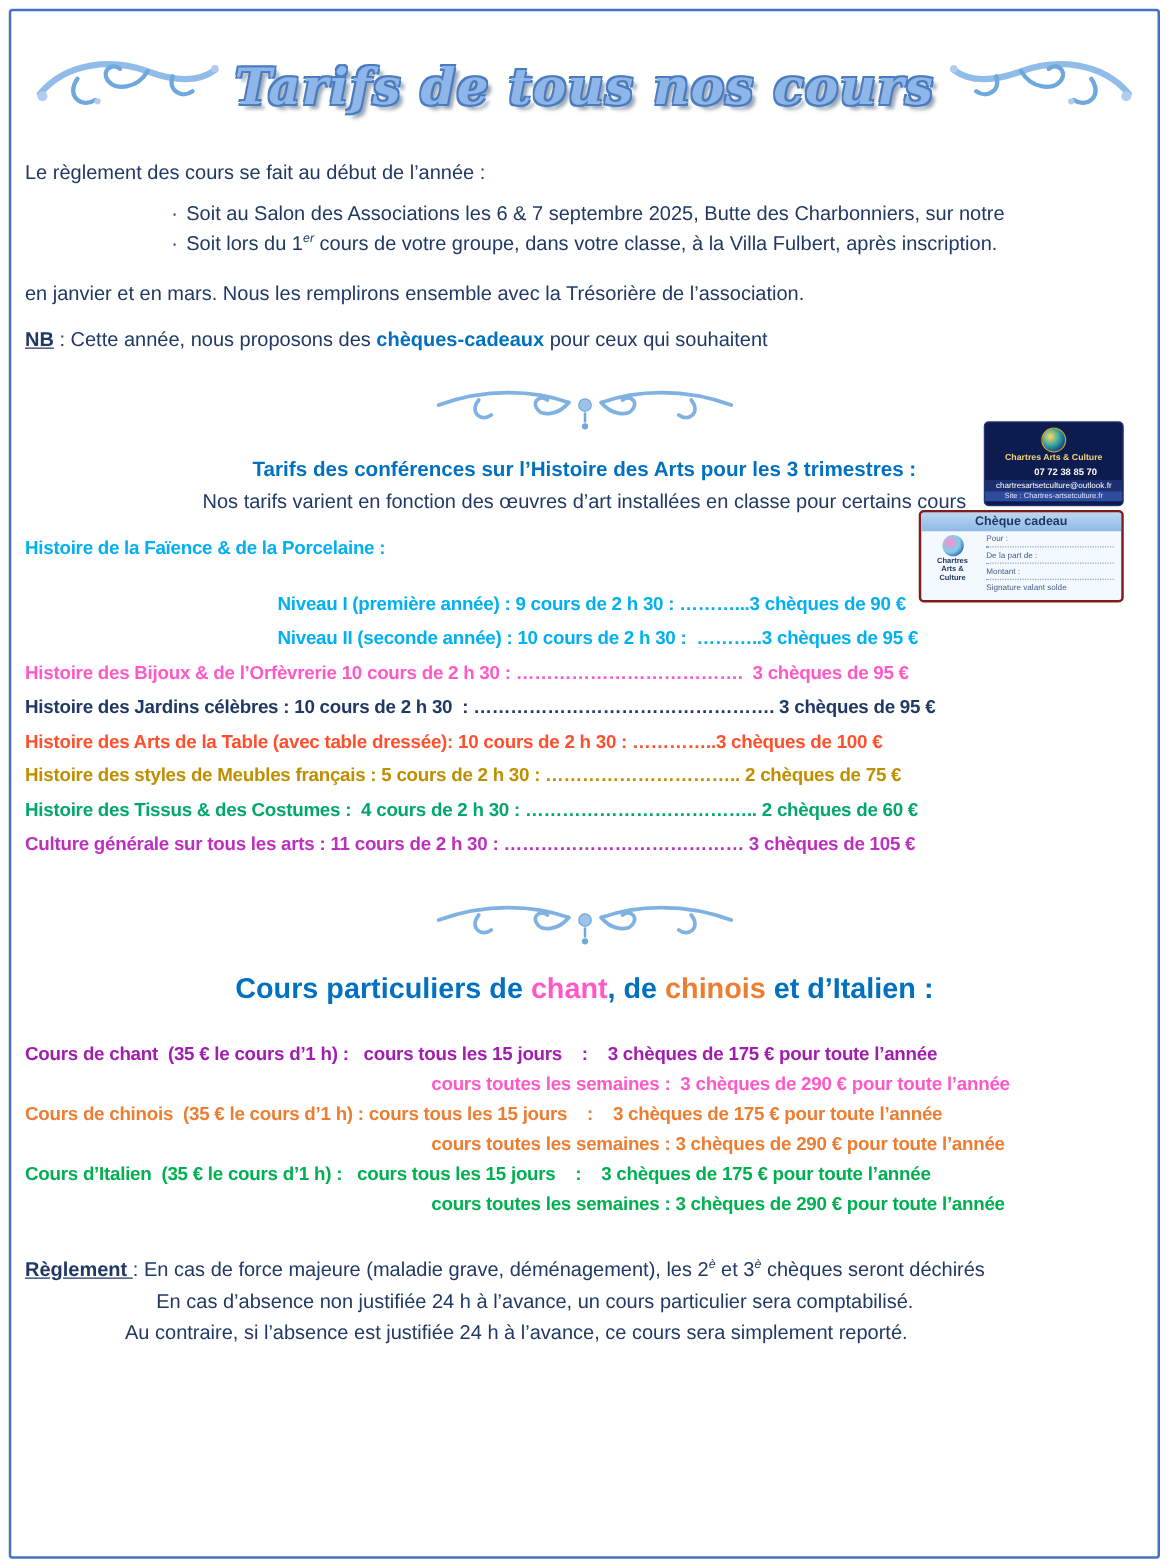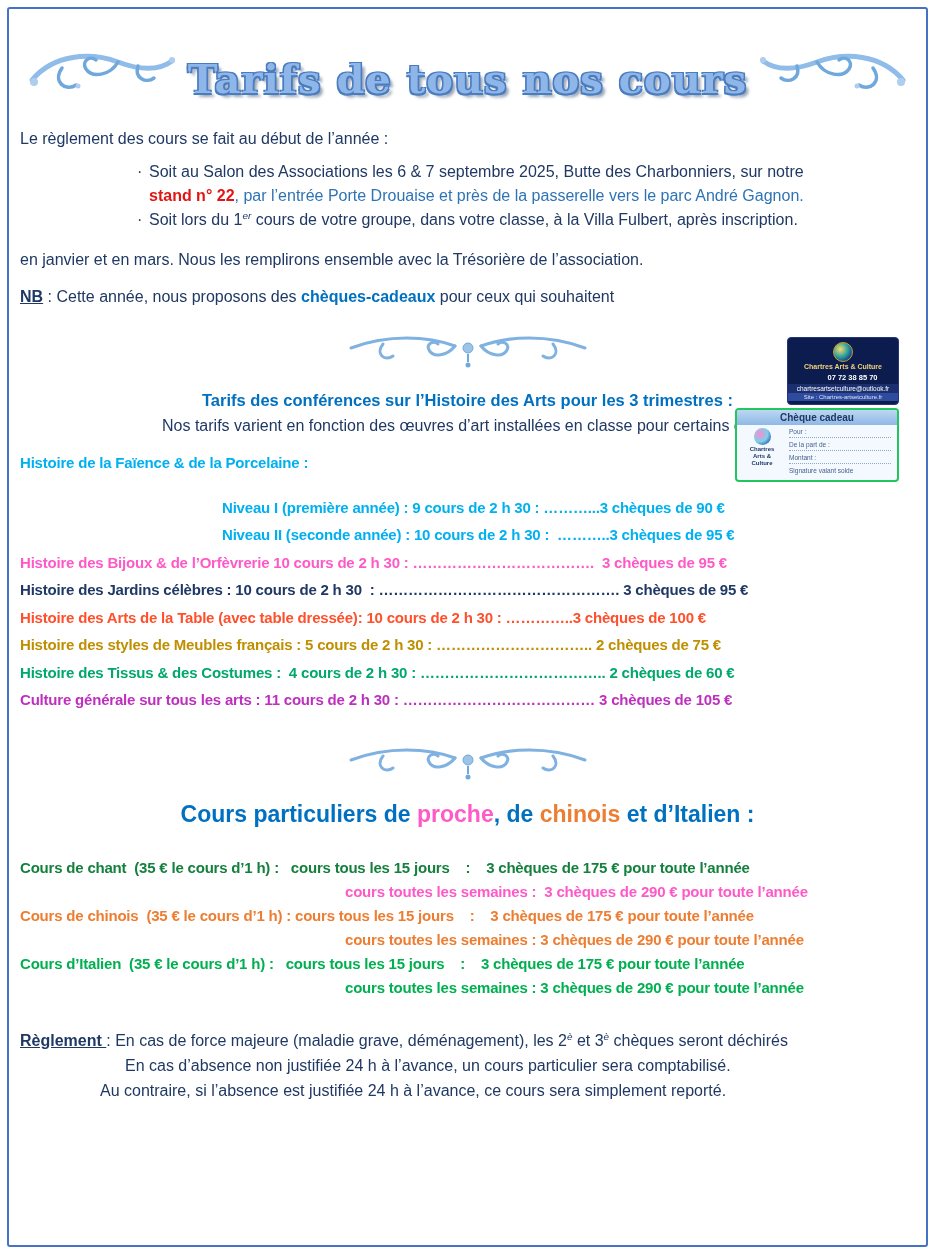--- a/index.html
+++ b/index.html
@@ -10,21 +10,21 @@
     position:relative;
   }
   .page { position:relative; width:935px; height:1254px; background:#fff; overflow:hidden; }
   .border-frame {
     position:absolute; top:7px; left:7px; right:7px; bottom:7px;
     border:2px solid #4472C4; border-radius:3px; pointer-events:none;
   }
   .content { position:relative; padding:0 20px; color:#1F3864; font-size:16px; }
 
   
-  .title-row { display:flex; align-items:flex-end; justify-content:center; gap:12px; margin-top:36px; height:66px; }
+  .title-row { display:flex; align-items:center; justify-content:center; gap:12px; margin-top:36px; height:66px;font-style:italic; }
   .doc-title {
     font-family:"DejaVu Serif", serif;
     font-size:40px; font-weight:bold; letter-spacing:1px;
     color:#8FB6E8;
     text-shadow:
       -1.5px -1.5px 0 #4A7CC0, 1.5px -1.5px 0 #4A7CC0,
       -1.5px 1.5px 0 #4A7CC0, 1.5px 1.5px 0 #4A7CC0,
       4px 4px 3px rgba(130,145,165,.8);
     white-space:nowrap;
   }
@@ -60,21 +60,21 @@
     background:radial-gradient(circle at 35% 35%, #FFD966, #2EA3A0 45%, #123C8A 78%);
     border:1px solid #C9A227;
   }
   .mc-brand { color:#F0D27A; font-size:7px; font-weight:bold; line-height:8px; }
   .mc-phone { color:#fff; font-size:7.5px; font-weight:bold; margin-top:2px;margin-left:19px; }
   .mc-email { background:#1B2F6E; color:#fff; font-size:6.5px; padding:1px 0; margin-top:2px; }
   .mc-site  { background:#2E4B9E; color:#D8E4F8; font-size:6px; padding:1px 0; }
 
   .gift-cheque {
     position:absolute; top:408px; right:36px; width:164px; height:74px;
-    border:2px solid #22c55e; border-radius:4px; background:#F4F9FF; overflow:hidden;
+    border:2px solid #7f1d1d; border-radius:4px; background:#F4F9FF; overflow:hidden;
   }
   .gc-header { background:linear-gradient(#BDD7F2,#8FB8E6); color:#1F3864; font-weight:bold; font-size:10px; text-align:center; padding:2px 0; }
   .gc-body { display:flex; padding:3px 6px 0 6px; gap:8px; }
   .gc-left { width:38px; }
   .gc-logo { width:17px; height:17px; border-radius:50%; margin:0 auto 1px;
     background:radial-gradient(circle at 35% 35%, #FF8AD0, #7BD1E8 50%, #3458B0 82%); }
   .gc-brand { font-size:6px; color:#1F3864; text-align:center; font-weight:bold; line-height:7px; }
   .gc-fields { flex:1; font-size:6.5px; color:#45608C; }
   .gc-field { border-bottom:1px dotted #8FA8C8; margin-bottom:3px; padding-bottom:2px; }
   .gc-field:last-child { border-bottom:none; }
@@ -145,21 +145,20 @@
       </span>
     </div>
 
 
     <div class="line reglement-intro">Le règlement des cours se fait au début de l’année :</div>
 
     <div class="bullets">
       <div class="bullet">
         <span class="marker">·</span>
         <div><span>Soit au Salon des Associations les 6 &amp; 7 septembre 2025, Butte des Charbonniers, sur notre</span></div>
-        <div><span class="bold" style="color: rgb(226, 20, 20);">stand  n° 22</span><span style="color: rgb(46, 116, 181);">, par l’entrée Porte Drouaise et près de la passerelle vers le parc André Gagnon.</span></div>
       </div>
       <div class="bullet">
         <span class="marker">·</span>
         <span>Soit lors du 1</span><sup>er</sup><span> cours de votre groupe, dans votre classe, à la Villa Fulbert, après inscription.</span>
       </div>
     </div>
 
     <div class="prevoyez">
       <div>en janvier et en mars. Nous les remplirons ensemble avec la Trésorière de l’association.</div>
     </div>
@@ -212,25 +211,25 @@
           <path d="M40 16 C 32 26, 42 34, 50 28"></path>
           <path d="M210 16 C 218 26, 208 34, 200 28"></path>
         </g>
         <circle cx="125" cy="20" r="5" fill="#9DC3E6" stroke="#6FA8DC"></circle>
         <path d="M125 26 L125 34" stroke="#6FA8DC" stroke-width="2"></path>
         <circle cx="125" cy="37" r="2.5" fill="#6FA8DC"></circle>
       </svg>
     </div>
 
     <div class="private-heading">
-      <span style="color: rgb(0, 112, 192);">Cours particuliers de </span><span style="color: rgb(255, 89, 199);">proche</span><span style="color: rgb(0, 112, 192);">, de </span><span style="color: rgb(237, 125, 49);">chinois</span><span style="color: rgb(0, 112, 192);"> et d’Italien :</span>
+      <span style="color: rgb(0, 112, 192);">Cours particuliers de </span><span style="color: rgb(255, 89, 199);">chant</span><span style="color: rgb(0, 112, 192);">, de </span><span style="color: rgb(237, 125, 49);">chinois</span><span style="color: rgb(0, 112, 192);"> et d’Italien :</span>
     </div>
 
     <div class="priv-lines">
-      <div class="priv-line" style="color: #15803d;">Cours de chant  (35 € le cours d’1 h) :   cours tous les 15 jours    :    3 chèques de 175 € pour toute l’année</div>
+      <div class="priv-line" style="color: #a21caf;">Cours de chant  (35 € le cours d’1 h) :   cours tous les 15 jours    :    3 chèques de 175 € pour toute l’année</div>
       <div class="priv-line cont" style="color: rgb(255, 89, 199);">cours toutes les semaines :  3 chèques de 290 € pour toute l’année</div>
       <div class="priv-line" style="color: rgb(237, 125, 49);">Cours de chinois  (35 € le cours d’1 h) : cours tous les 15 jours    :    3 chèques de 175 € pour toute l’année</div>
       <div class="priv-line cont" style="color: rgb(237, 125, 49);">cours toutes les semaines : 3 chèques de 290 € pour toute l’année</div>
       <div class="priv-line" style="color: rgb(0, 176, 80);">Cours d’Italien  (35 € le cours d’1 h) :   cours tous les 15 jours    :    3 chèques de 175 € pour toute l’année</div>
       <div class="priv-line cont" style="color: rgb(0, 176, 80);">cours toutes les semaines : 3 chèques de 290 € pour toute l’année</div>
     </div>
 
     <div class="reglement-block">
       <div>
         <span class="u-bold">Règlement </span><span>: En cas de force majeure (maladie grave, déménagement), les 2</span><sup>è</sup><span> et 3</span><sup>è</sup><span> chèques seront déchirés</span>

